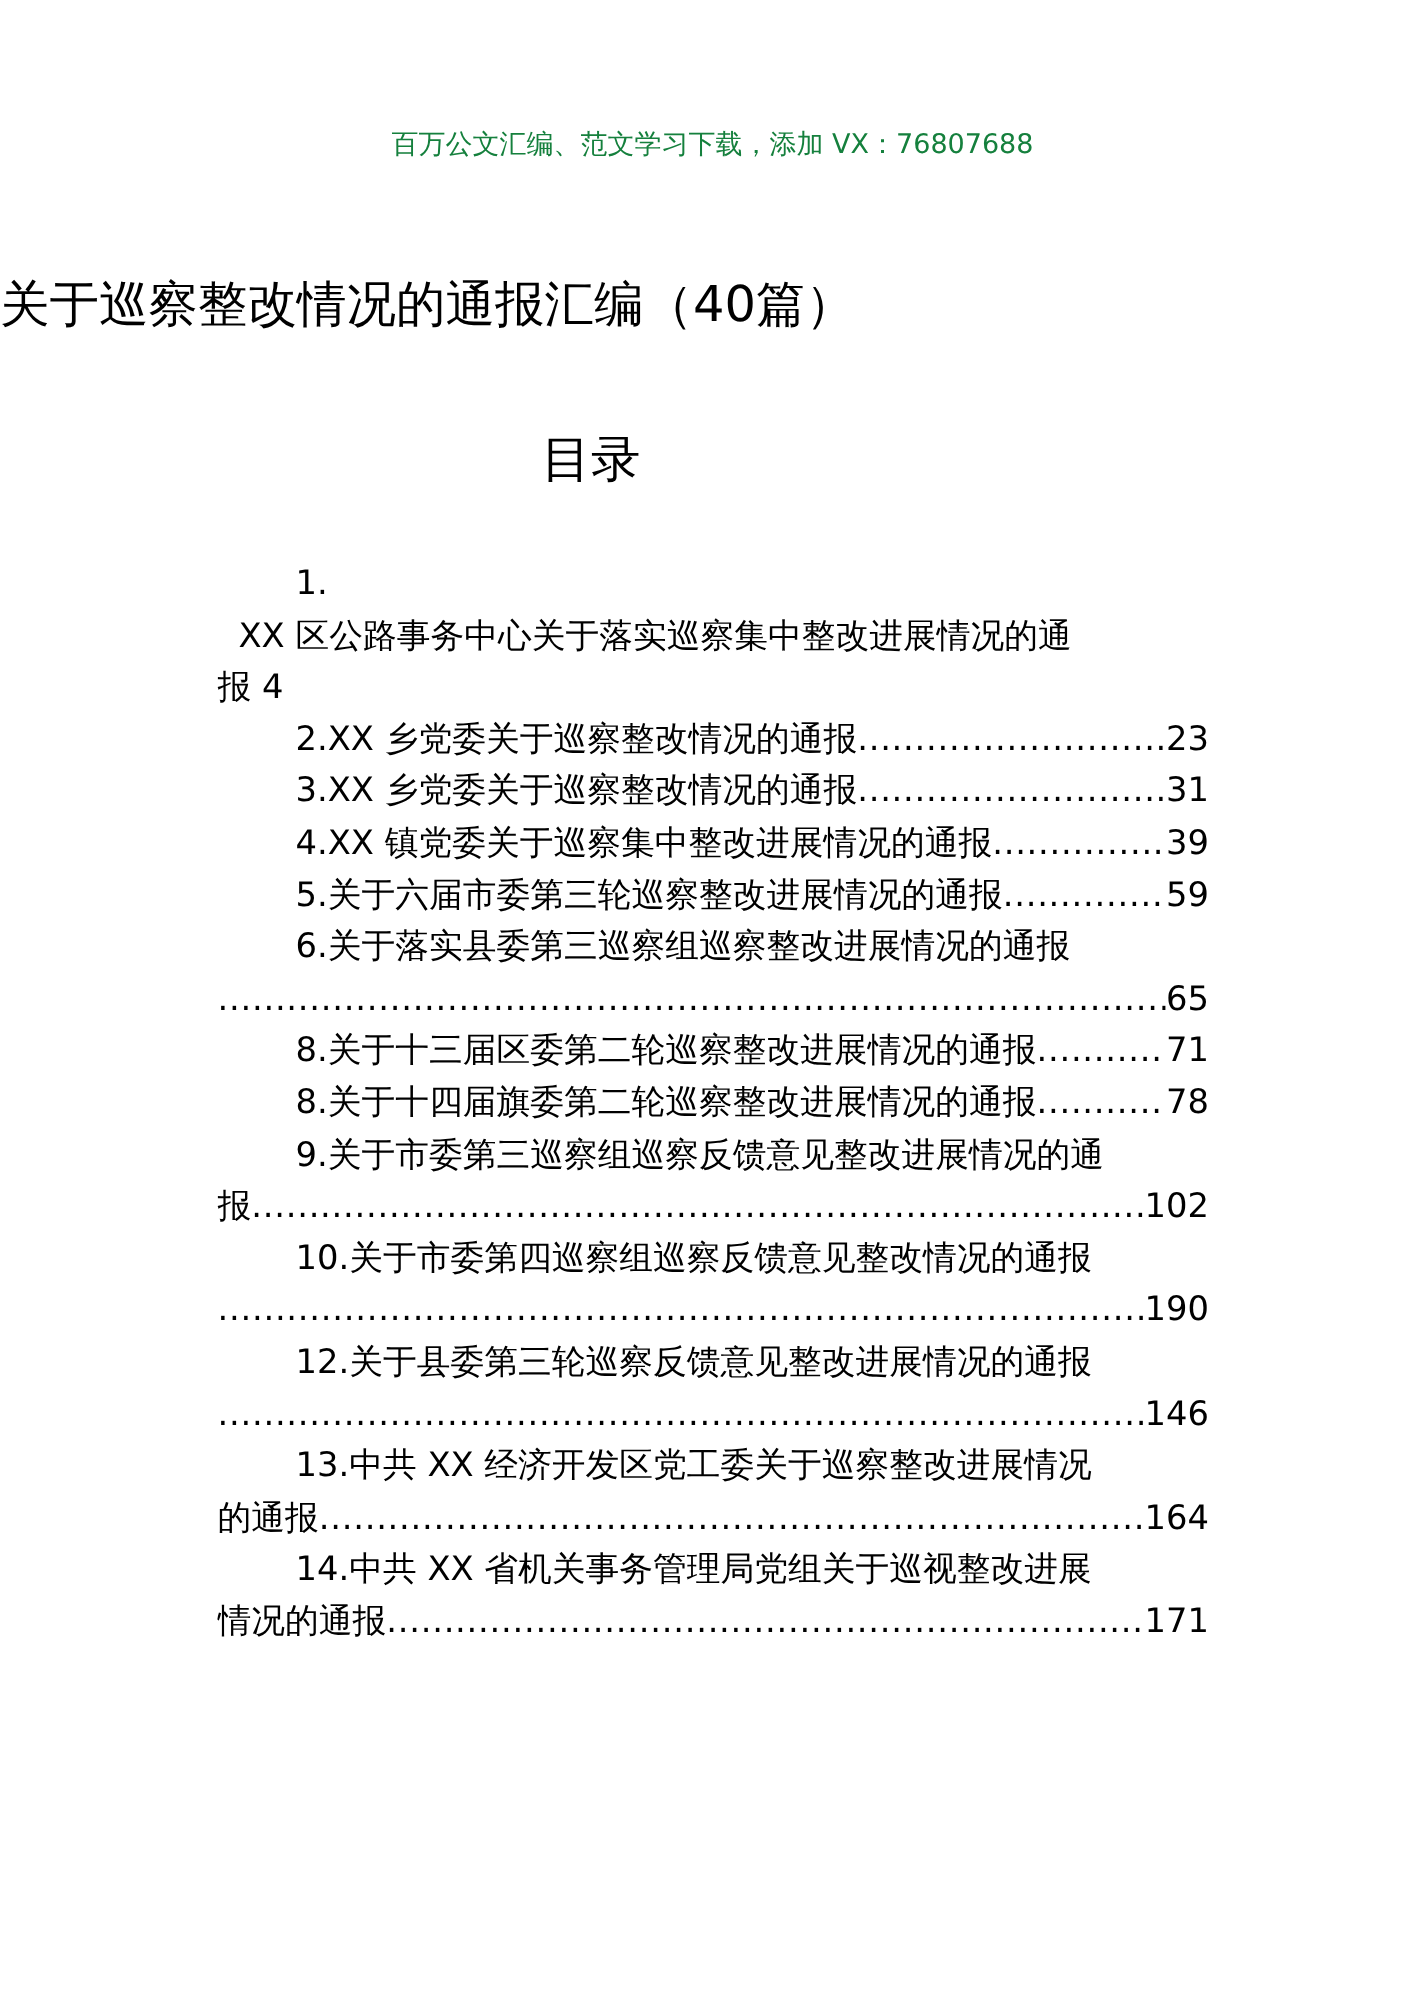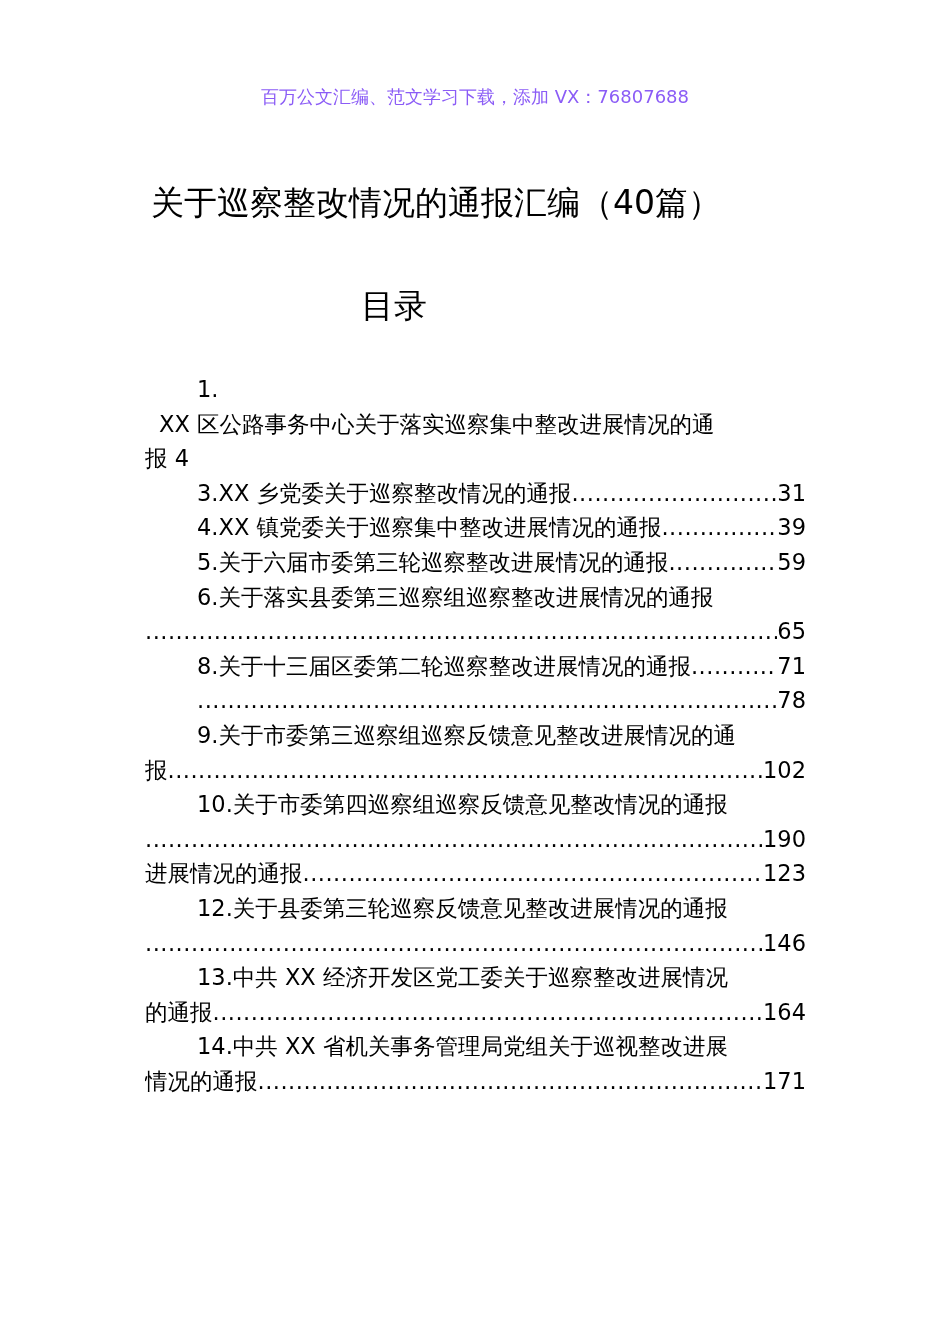--- a/index.html
+++ b/index.html
@@ -1,20 +1,20 @@
 <!DOCTYPE html>
 <html><head>
 <meta charset="utf-8">
 <style>
   html, body { margin: 0; padding: 0; background: #ffffff; }
   body { width: 950px; height: 1344px; position: relative; overflow: hidden;
          font-family: "DejaVu Sans", "Liberation Sans", sans-serif; color: #000; }
   .header-note { position: absolute; top: 84px; left: 0; width: 950px; text-align: center;
-         font-size: 18px; line-height: 26px; color: #8b5cf6; letter-spacing: 0px; }
-  .doc-title { position: absolute; top: 180px; left: 0; width: 872px; text-align: center;
+         font-size: 18px; line-height: 26px; color: #15803d; letter-spacing: 0px; }
+  .doc-title { position: absolute; top: 180px; left: 0; width: 872px; 
          font-size: 33px; line-height: 46px; font-weight: normal; margin: 0; }
   .toc-heading { position: absolute; top: 283px; left: 0; width: 788px; text-align: center;
          font-size: 33px; line-height: 46px; font-weight: normal; margin: 0; }
   .toc { position: absolute; left: 145px; width: 661px; top: 372px; }
   .line { height: 34.6px; line-height: 34.6px; font-size: 22.5px; white-space: nowrap;
           display: flex; align-items: baseline; overflow: hidden; }
   .line.indent { padding-left: 52px; }
   .line.indent-small { padding-left: 14px; }
   .line .txt { flex: 0 0 auto; }
   .line .dots { flex: 1 1 auto; overflow: hidden; white-space: nowrap; letter-spacing: 0.5px; }
@@ -35,20 +35,25 @@
   <div class="line indent">
     <span class="txt">1.</span>
   </div>
   <div class="line indent-small">
     <span class="txt">XX 区公路事务中心关于落实巡察集中整改进展情况的通</span>
   </div>
   <div class="line">
     <span class="txt">报 4</span>
   </div>
 
+  <div class="line indent">
+    <span class="txt">2.XX 乡党委关于巡察整改情况的通报</span>
+    <span class="dots"></span>
+    <span class="pg">23</span>
+  </div>
 
   <div class="line indent">
     <span class="txt">3.XX 乡党委关于巡察整改情况的通报</span>
     <span class="dots"></span>
     <span class="pg">31</span>
   </div>
 
   <div class="line indent">
     <span class="txt">4.XX 镇党委关于巡察集中整改进展情况的通报</span>
     <span class="dots"></span>
@@ -69,20 +74,21 @@
     <span class="pg">65</span>
   </div>
 
   <div class="line indent">
     <span class="txt">8.关于十三届区委第二轮巡察整改进展情况的通报</span>
     <span class="dots"></span>
     <span class="pg">71</span>
   </div>
 
   <div class="line indent">
+    <span class="txt">8.关于十四届旗委第二轮巡察整改进展情况的通报</span>
     <span class="dots"></span>
     <span class="pg">78</span>
   </div>
 
   <div class="line indent">
     <span class="txt">9.关于市委第三巡察组巡察反馈意见整改进展情况的通</span>
   </div>
   <div class="line">
     <span class="txt">报</span>
     <span class="dots"></span>
@@ -90,25 +96,20 @@
   </div>
 
   <div class="line indent">
     <span class="txt">10.关于市委第四巡察组巡察反馈意见整改情况的通报</span>
   </div>
   <div class="line">
     <span class="dots"></span>
     <span class="pg">190</span>
   </div>
 
-  <div class="line">
-    <span class="txt">进展情况的通报</span>
-    <span class="dots"></span>
-    <span class="pg">123</span>
-  </div>
 
   <div class="line indent">
     <span class="txt">12.关于县委第三轮巡察反馈意见整改进展情况的通报</span>
   </div>
   <div class="line">
     <span class="dots"></span>
     <span class="pg">146</span>
   </div>
 
   <div class="line indent">

